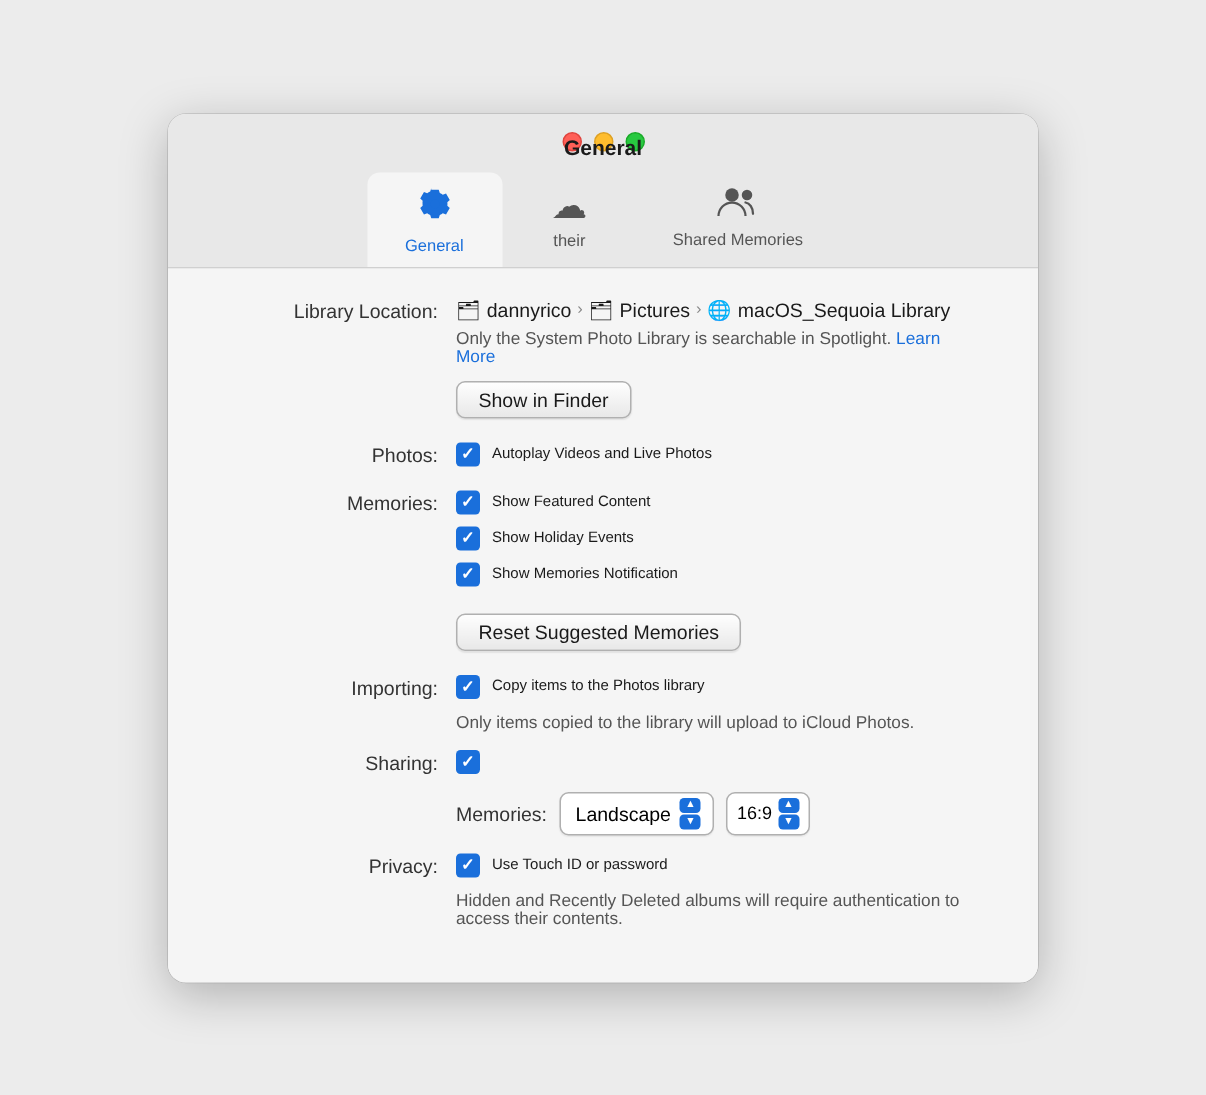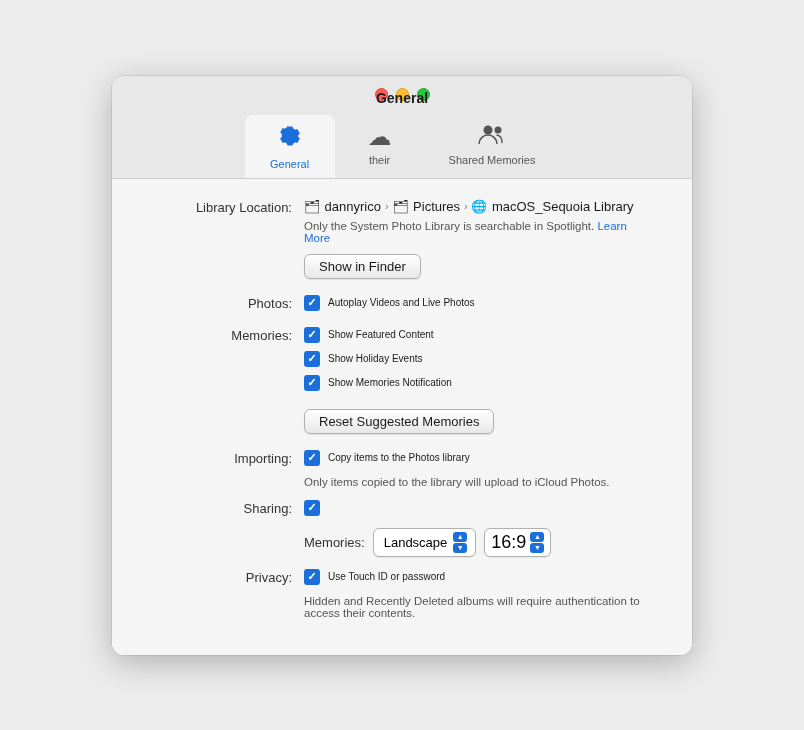--- a/index.html
+++ b/index.html
@@ -196,21 +196,21 @@
     }
     .arrow-up::after { content: '▲'; color: white; font-size: 7px; }
     .arrow-down::after { content: '▼'; color: white; font-size: 7px; }
     .stepper-box {
       display: flex;
       align-items: center;
       background: white;
       border: 0.5px solid #b0b0b0;
       border-radius: 6px;
       padding: 3px 6px;
-      font-size: 18px;
+      font-size: 12px;
       gap: 4px;
       box-shadow: 0 1px 1px rgba(0,0,0,0.06);
     }
     .inline-label { font-size: 13px; color: #333; font-weight: 500; }
     .gear-svg { color: #1a6fdb; }
     .title-abs {
       position: relative;
       display: flex;
       align-items: center;
       justify-content: center;

